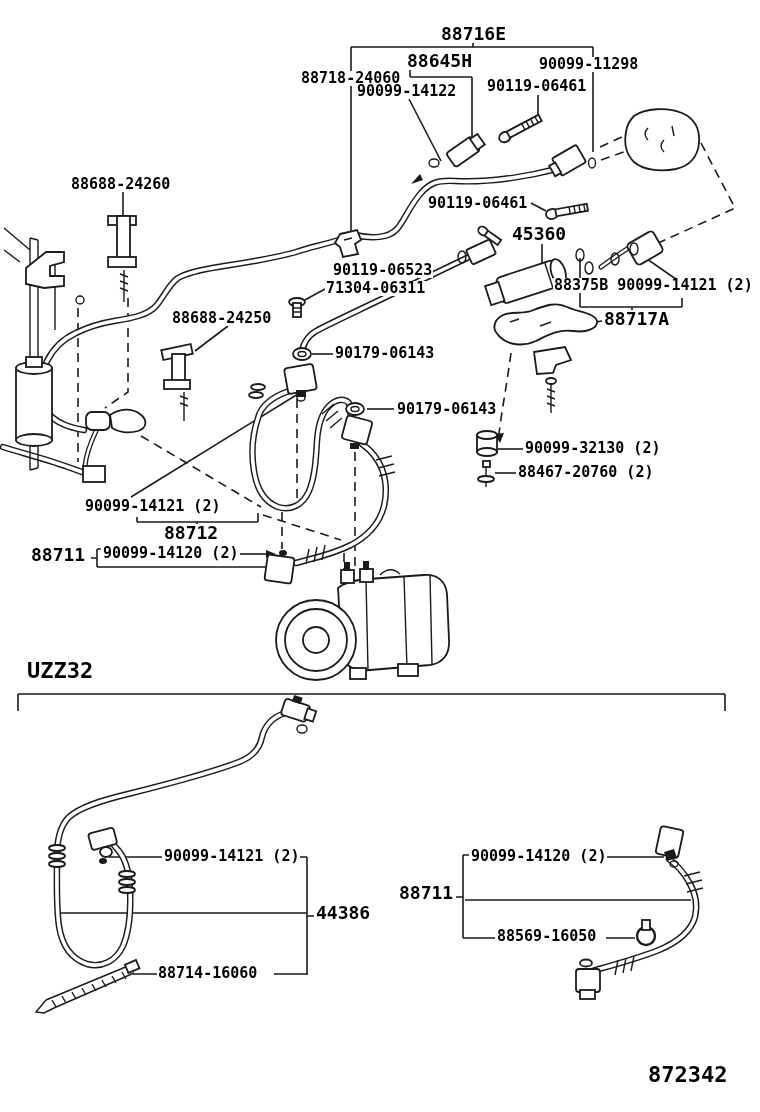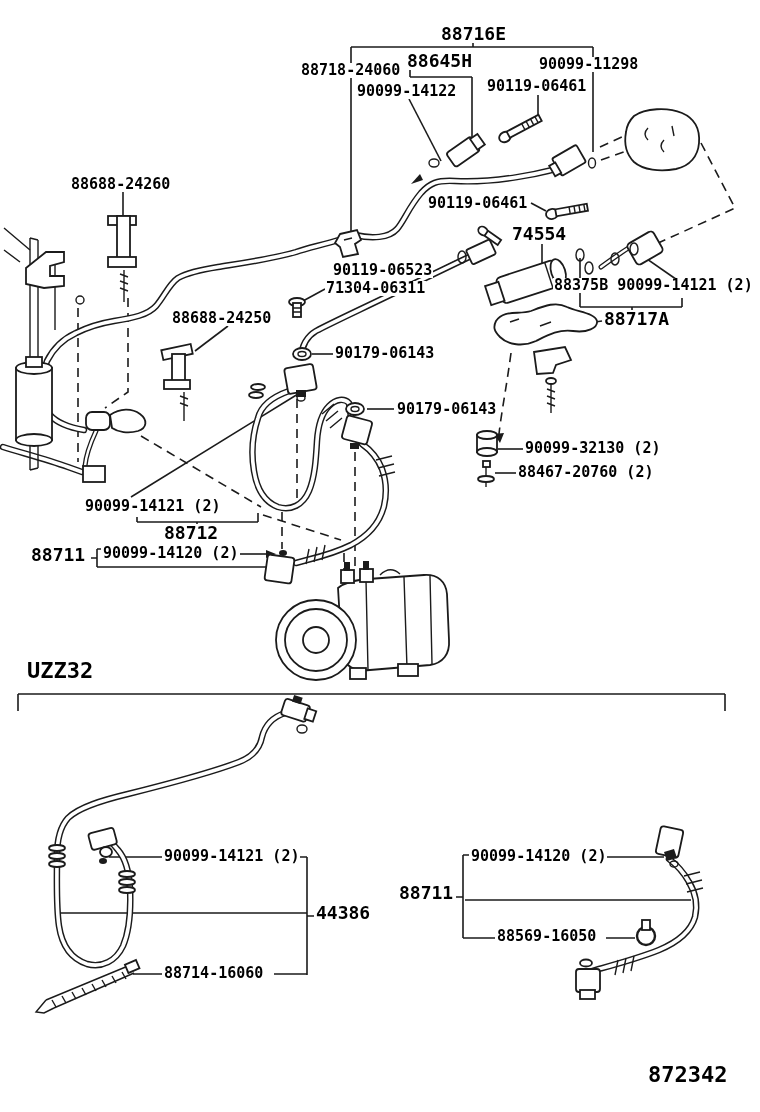--- a/index.html
+++ b/index.html
@@ -326,43 +326,43 @@
     <rect class="part" x="580" y="990" width="15" height="9"></rect>
   </g>
   <g>
     <circle cx="646" cy="936" r="9" style="fill:none;stroke:#1b1b1b;stroke-width:2.4"></circle>
     <rect class="part" x="642" y="920" width="8" height="10"></rect>
   </g>
 
 </svg>
 
 <div class="lbl big" style="left:440px;top:25px">88716E</div>
-<div class="lbl" style="left:300px;top:63px">88718-24060</div>
+<div class="lbl" style="left:300px;top:71px">88718-24060</div>
 <div class="lbl big" style="left:406px;top:52px">88645H</div>
 <div class="lbl" style="left:538px;top:57px">90099-11298</div>
 <div class="lbl" style="left:356px;top:84px">90099-14122</div>
 <div class="lbl" style="left:486px;top:79px">90119-06461</div>
 <div class="lbl" style="left:427px;top:196px">90119-06461</div>
-<div class="lbl big" style="left:511px;top:225px">74554</div>
+<div class="lbl big" style="left:511px;top:225px">45360</div>
 <div class="lbl" style="left:332px;top:263px">90119-06523</div>
 <div class="lbl" style="left:325px;top:281px">71304-06311</div>
 <div class="lbl" style="left:70px;top:177px">88688-24260</div>
 <div class="lbl" style="left:171px;top:311px">88688-24250</div>
 <div class="lbl" style="left:553px;top:278px">88375B 90099-14121 (2)</div>
 <div class="lbl big" style="left:603px;top:310px">88717A</div>
 <div class="lbl" style="left:334px;top:346px">90179-06143</div>
 <div class="lbl" style="left:396px;top:402px">90179-06143</div>
 <div class="lbl" style="left:524px;top:441px">90099-32130 (2)</div>
 <div class="lbl" style="left:517px;top:465px">88467-20760 (2)</div>
 <div class="lbl" style="left:84px;top:499px">90099-14121 (2)</div>
 <div class="lbl big" style="left:163px;top:524px">88712</div>
 <div class="lbl big" style="left:30px;top:546px">88711</div>
 <div class="lbl" style="left:102px;top:546px">90099-14120 (2)</div>
 <div class="lbl med" style="left:26px;top:662px">UZZ32</div>
 <div class="lbl" style="left:163px;top:849px">90099-14121 (2)</div>
 <div class="lbl big" style="left:315px;top:904px">44386</div>
-<div class="lbl" style="left:163px;top:966px">88714-16060</div>
+<div class="lbl" style="left:157px;top:966px">88714-16060</div>
 <div class="lbl" style="left:470px;top:849px">90099-14120 (2)</div>
 <div class="lbl big" style="left:398px;top:884px">88711</div>
 <div class="lbl" style="left:496px;top:929px">88569-16050</div>
 <div class="lbl med" style="left:647px;top:1066px">872342</div>
 
 </div>
 
 </body></html>

